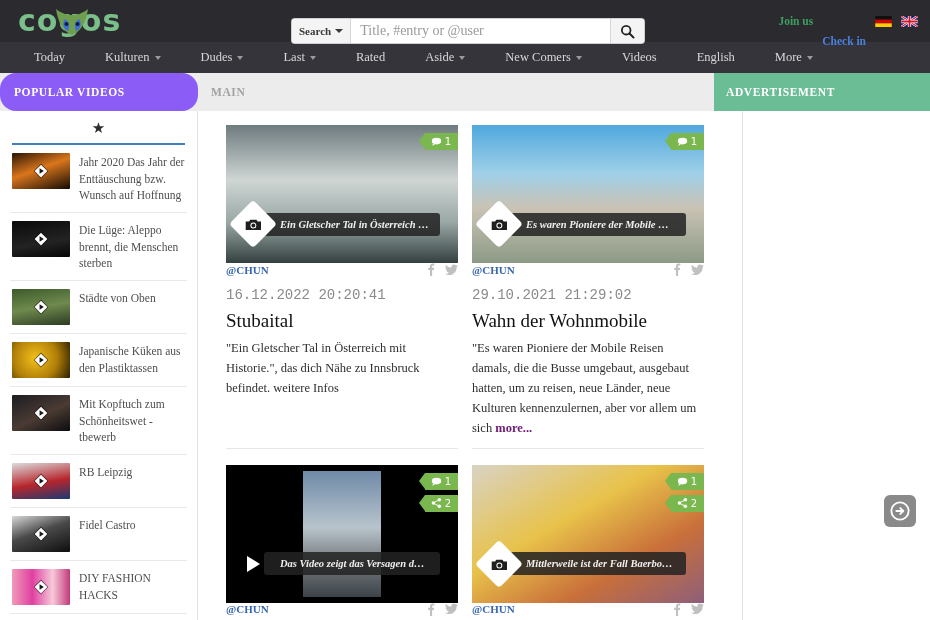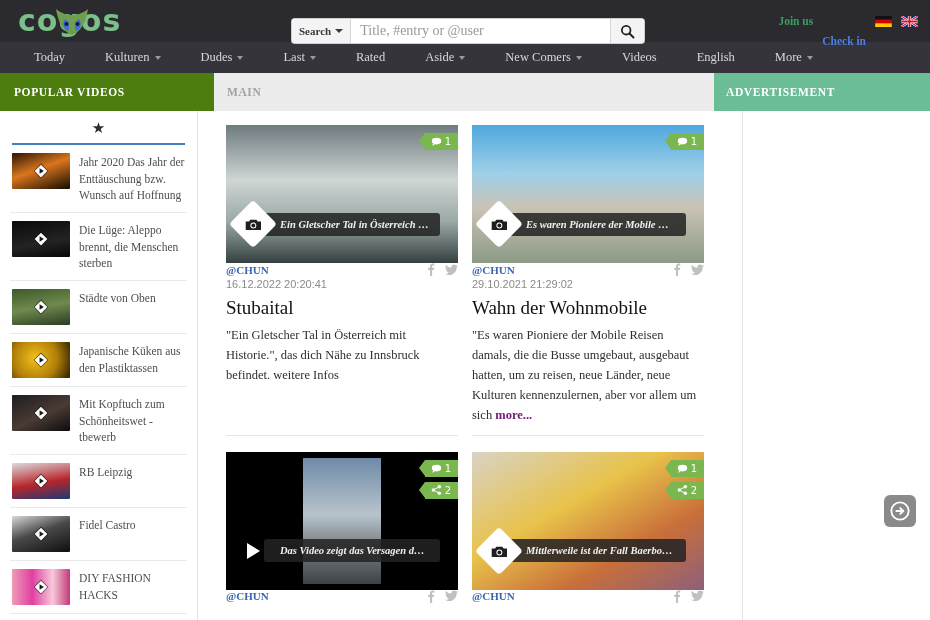--- a/index.html
+++ b/index.html
@@ -146,25 +146,26 @@
     border-top: 4px solid #9a9a9a;
   }
 
   
   .strip {
     height: 38px;
     display: flex;
     background: #ececec;
   }
   .strip-pop {
-    width: 214px;
-    background: #4d7c0f;
+    width: 198px;
+    background: #8b5cf6;
     display: flex;
     align-items: center;
     padding-left: 14px;
+    border-radius: 16px;
   }
   .strip-main {
     flex: 1;
     display: flex;
     align-items: center;
     padding-left: 13px;
     border-radius: 6px;
   }
   .strip-ad {
     width: 216px;
@@ -347,24 +348,25 @@
   .author {
     font-family: "Liberation Serif", serif;
     font-size: 11px;
     color: #3a66b0;
     font-weight: bold;
     cursor: pointer;
   }
   .socials { display: flex; gap: 10px; align-items: center; }
   .soc { color: #b9b9b9; cursor: pointer; display: block; }
   .date {
-    font-family: Liberation Sans, sans-serif;
-    font-size: 11px;
+    font-family: Liberation Mono, monospace;
+    font-size: 14px;
     color: #8a8a8a;
     padding-top: 2px;
+    margin-top: 9px;
   }
   .card-title {
     font-family: "Liberation Serif", serif;
     font-size: 19px;
     color: #111;
     margin: 8px 0 6px 0;
     line-height: 1.1;
     cursor: pointer;
   }
   .card-desc {

